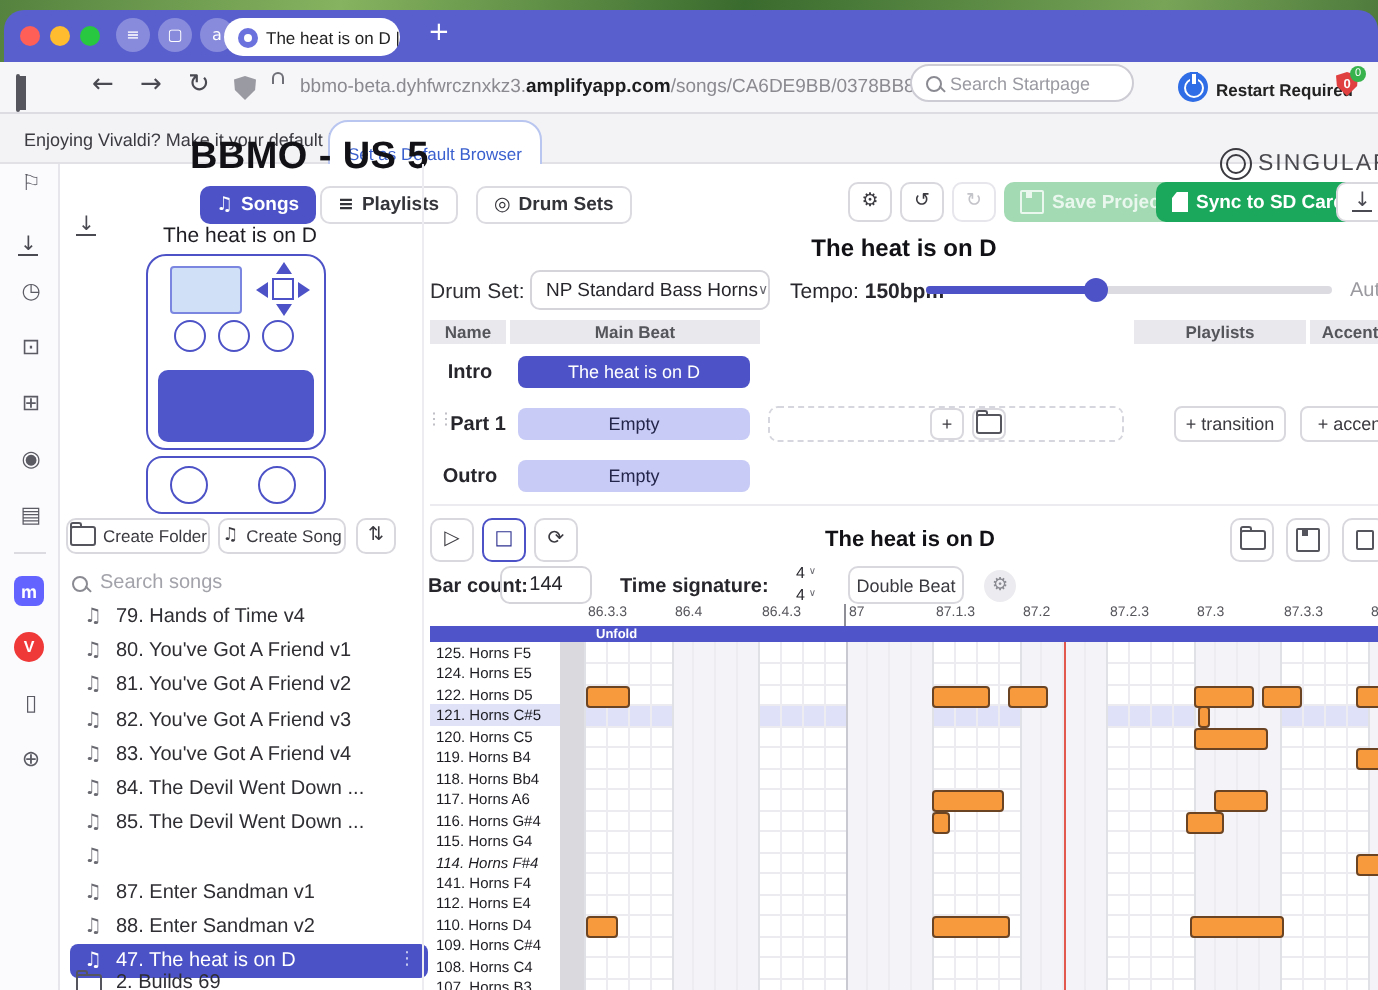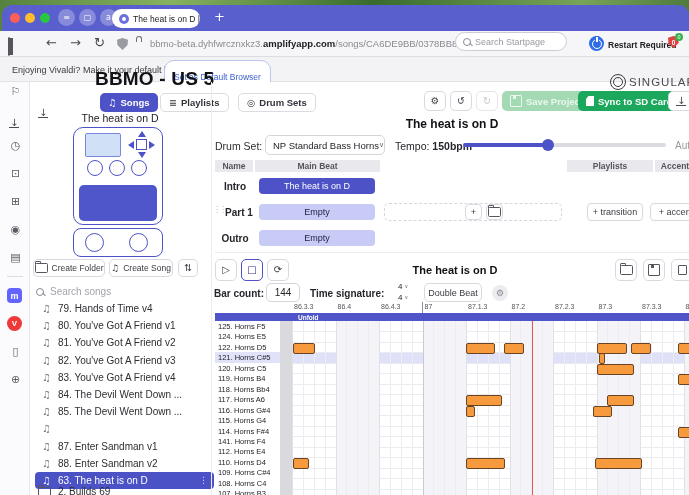--- a/index.html
+++ b/index.html
@@ -293,21 +293,21 @@
       <div class="song-item" style="top: 437.6px;">
         <span class="nicon">♫</span>
         <span class="stxt">87. Enter Sandman v1</span>
       </div>
       <div class="song-item" style="top: 454.8px;">
         <span class="nicon">♫</span>
         <span class="stxt">88. Enter Sandman v2</span>
       </div>
       <div class="song-item sel" style="top: 472px;">
         <span class="nicon">♫</span>
-        <span class="stxt">63. The heat is on D</span>
+        <span class="stxt">47. The heat is on D</span>
         <span class="sdots glyph">⋮</span>
       </div>
     </div>
   <div class="a flex" style="left:38px;top:486px;gap:7px">
     <span class="icon-folder"></span>
     <span style="font-size:10px;color:#2e2e33">2. Builds 69</span>
   </div>
 
   <div class="a" style="left:211px;top:82px;width:1px;height:413px;background:#ededf1"></div>
 
@@ -357,21 +357,21 @@
       <span class="icon-folder"></span>
     </div>
   <div class="a ebtn" style="left:643px;top:259px">
       <span class="icon-floppy" style="color:#55555e"></span>
     </div>
   <div class="a ebtn" style="left:671px;top:259px">
       <span class="icon-copy"></span>
     </div>
 
   <div class="a" style="left:214px;top:288px;font-size:10px;font-weight:600;color:#26262c">Bar count:</div>
-  <div class="a flex" style="left:266px;top:283px;width:34px;height:19px;border:1px solid #d5d4da;border-radius:5px;justify-content:center;font-size:10px;color:#26262c">144</div>
+  <div class="a flex" style="left:250px;top:283px;width:46px;height:19px;border:1px solid #d5d4da;border-radius:5px;justify-content:center;font-size:10px;color:#26262c">144</div>
   <div class="a" style="left:310px;top:288px;font-size:10px;font-weight:600;color:#26262c">Time signature:</div>
   <div class="a" style="left:390px;top:281px;width:26px;height:23px">
     <div class="flex" style="height:11px;gap:2px;justify-content:center">
       <span style="font-size:8px;color:#26262c">4</span>
         <span class="glyph" style="font-size:5px;color:#6a6a72">∨</span>
     </div>
     <div class="flex" style="height:11px;gap:2px;justify-content:center">
       <span style="font-size:8px;color:#26262c">4</span>
         <span class="glyph" style="font-size:5px;color:#6a6a72">∨</span>
     </div>
@@ -478,21 +478,21 @@
       <div class="note" style="left: 251px; top: 74.06px; width: 34px;"></div>
       <div class="note" style="left: 392px; top: 74.06px; width: 25px;"></div>
       <div class="trk-label" style="top: 83.84px; height: 10.48px;">116. Horns G#4</div>
       <div class="trk-gutter" style="top: 83.84px; height: 10.48px;"></div>
       <div class="trk-line" style="top: 83.84px; height: 10.48px;"></div>
       <div class="note" style="left: 251px; top: 84.54px; width: 7px;"></div>
       <div class="note" style="left: 378px; top: 84.54px; width: 17px;"></div>
       <div class="trk-label" style="top: 94.32px; height: 10.48px;">115. Horns G4</div>
       <div class="trk-gutter" style="top: 94.32px; height: 10.48px;"></div>
       <div class="trk-line" style="top: 94.32px; height: 10.48px;"></div>
-      <div class="trk-label" style="top: 104.8px; height: 10.48px;">114. Horns F#4</div>
+      <div class="trk-label" style="top: 104.8px; height: 10.48px; font-style: italic;">114. Horns F#4</div>
       <div class="trk-gutter" style="top: 104.8px; height: 10.48px;"></div>
       <div class="trk-line" style="top: 104.8px; height: 10.48px;"></div>
       <div class="note" style="left: 463px; top: 105.5px; width: 11px;"></div>
       <div class="trk-label" style="top: 115.28px; height: 10.48px;">141. Horns F4</div>
       <div class="trk-gutter" style="top: 115.28px; height: 10.48px;"></div>
       <div class="trk-line" style="top: 115.28px; height: 10.48px;"></div>
       <div class="trk-label" style="top: 125.76px; height: 10.48px;">112. Horns E4</div>
       <div class="trk-gutter" style="top: 125.76px; height: 10.48px;"></div>
       <div class="trk-line" style="top: 125.76px; height: 10.48px;"></div>
       <div class="trk-label" style="top: 136.24px; height: 10.48px;">110. Horns D4</div>

